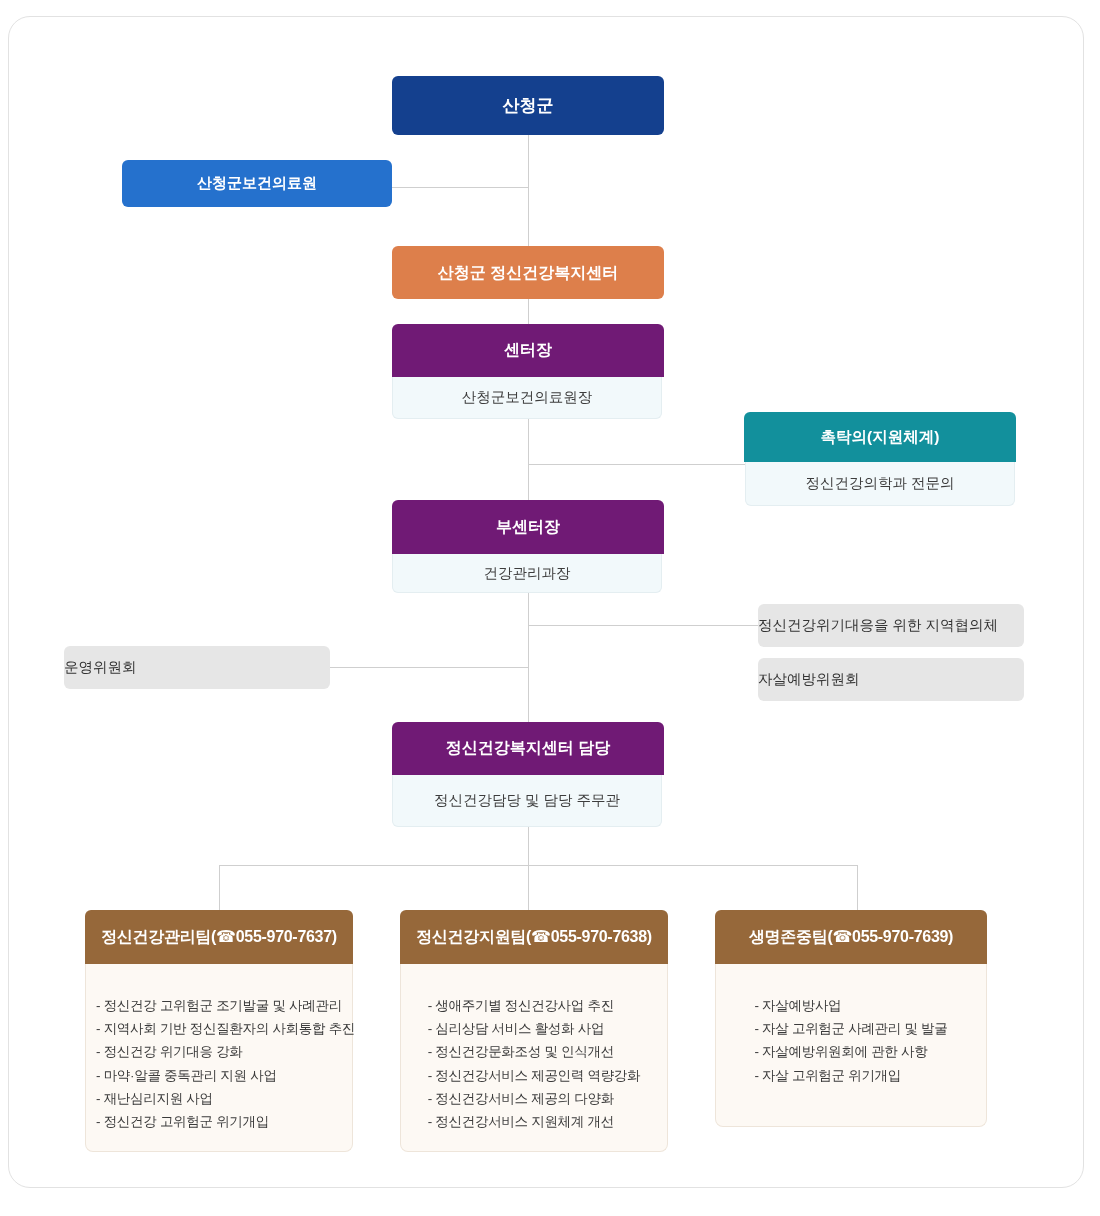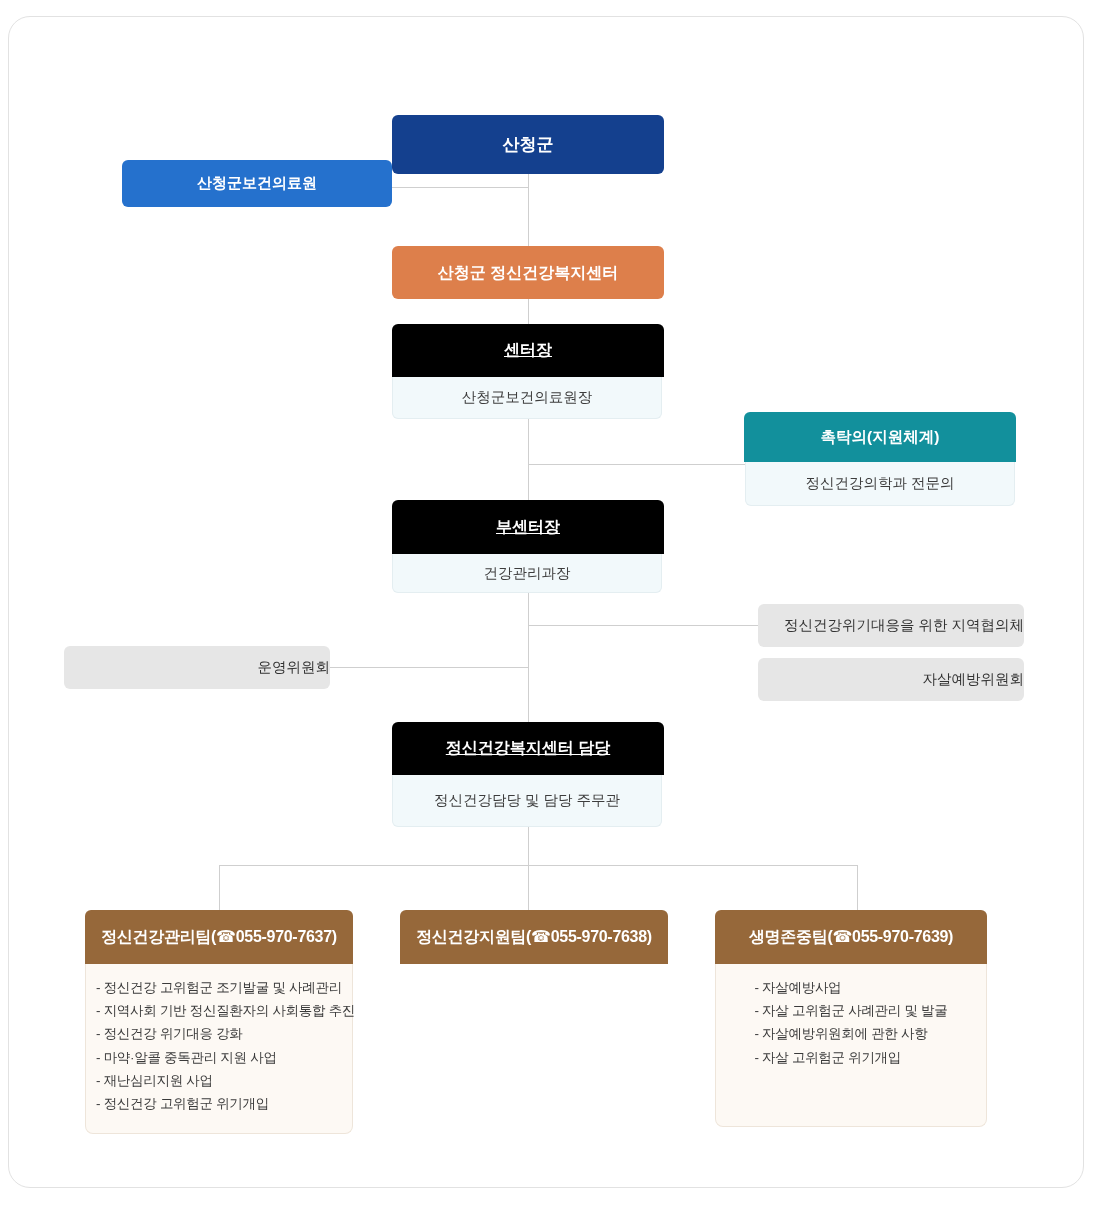--- a/index.html
+++ b/index.html
@@ -84,34 +84,34 @@
     text-align: center;
     color: #3d3d3d;
     font-size: 14.5px;
   }
   .head.stacked { border-radius: 6px 6px 0 0; }
 
   
   .c-navy   { background: #14408e; }
   .c-blue   { background: #2571cd; }
   .c-orange { background: #dd7f4b; }
-  .c-teal   { background: #000000; text-decoration: underline; }
+  .c-teal   { background: #701a75; }
   .c-teal2  { background: #12909c; }
 
   
   .plain {
     position: absolute;
     box-sizing: border-box;
     border-radius: 6px;
     background: #e6e6e6;
     color: #333333;
     font-size: 14.5px;
     display: flex;
     align-items: center;
-    justify-content: flex-end;
+    justify-content: flex-start;
     text-align: center;
   }
 
   
   .team {
     position: absolute;
     box-sizing: border-box;
   }
   .team-head {
     box-sizing: border-box;
@@ -126,21 +126,21 @@
     justify-content: center;
     text-align: center;
     letter-spacing: -0.3px;
   }
   .team-body {
     box-sizing: border-box;
     background: #fdf9f4;
     border: 1px solid #eee5da;
     border-top: none;
     border-radius: 0 0 8px 8px;
-    padding: 12px 10px 18px 10px;
+    padding: 30px 10px 18px 10px;
   }
   .team-body ul {
     list-style: none;
     margin: 0;
     padding: 0;
     display: inline-block;
     text-align: left;
   }
   .team-body {
     text-align: center;
@@ -178,21 +178,21 @@
 
     <div class="ln h" style="left:330px; top:667px; width:199px;"></div>
 
     <div class="ln v" style="left:528px; top:818px; height:48px;"></div>
     <div class="ln h" style="left:219px; top:865px; width:638px;"></div>
     <div class="ln v" style="left:219px; top:865px; height:45px;"></div>
     <div class="ln v" style="left:528px; top:865px; height:45px;"></div>
     <div class="ln v" style="left:857px; top:865px; height:45px;"></div>
   </div>
 
-  <div class="node c-navy" style="left:392px; top:76px; width:272px; height:59px; color:#fff; font-weight:bold; font-size:17px;margin-top:39px;">
+  <div class="node c-navy" style="left:392px; top:76px; width:272px; height:59px; color:#fff; font-weight:bold; font-size:17px;">
     <span class="nlabel">산청군</span>
   </div>
 
   <div class="node c-blue" style="left:122px; top:160px; width:270px; height:47px; color:#fff; font-weight:bold; font-size:15px;">
     <span class="nlabel">산청군보건의료원</span>
   </div>
 
   <div class="node c-orange" style="left:392px; top:246px; width:272px; height:53px; color:#fff; font-weight:bold; font-size:16px;">
     <span class="nlabel">산청군 정신건강복지센터</span>
   </div>
@@ -246,20 +246,30 @@
         <li>- 정신건강 위기대응 강화</li>
         <li>- 마약·알콜 중독관리 지원 사업</li>
         <li>- 재난심리지원 사업</li>
         <li>- 정신건강 고위험군 위기개입</li>
       </ul>
     </div>
   </div>
 
   <div class="team" style="left:400px; top:910px; width:268px;">
     <div class="team-head">정신건강지원팀(☎055-970-7638)</div>
+    <div class="team-body">
+      <ul>
+        <li>- 생애주기별 정신건강사업 추진</li>
+        <li>- 심리상담 서비스 활성화 사업</li>
+        <li>- 정신건강문화조성 및 인식개선</li>
+        <li>- 정신건강서비스 제공인력 역량강화</li>
+        <li>- 정신건강서비스 제공의 다양화</li>
+        <li>- 정신건강서비스 지원체계 개선</li>
+      </ul>
+    </div>
   </div>
 
   <div class="team" style="left:715px; top:910px; width:272px;">
     <div class="team-head">생명존중팀(☎055-970-7639)</div>
     <div class="team-body" style="min-height:163px;">
       <ul>
         <li>- 자살예방사업</li>
         <li>- 자살 고위험군 사례관리 및 발굴</li>
         <li>- 자살예방위원회에 관한 사항</li>
         <li>- 자살 고위험군 위기개입</li>

